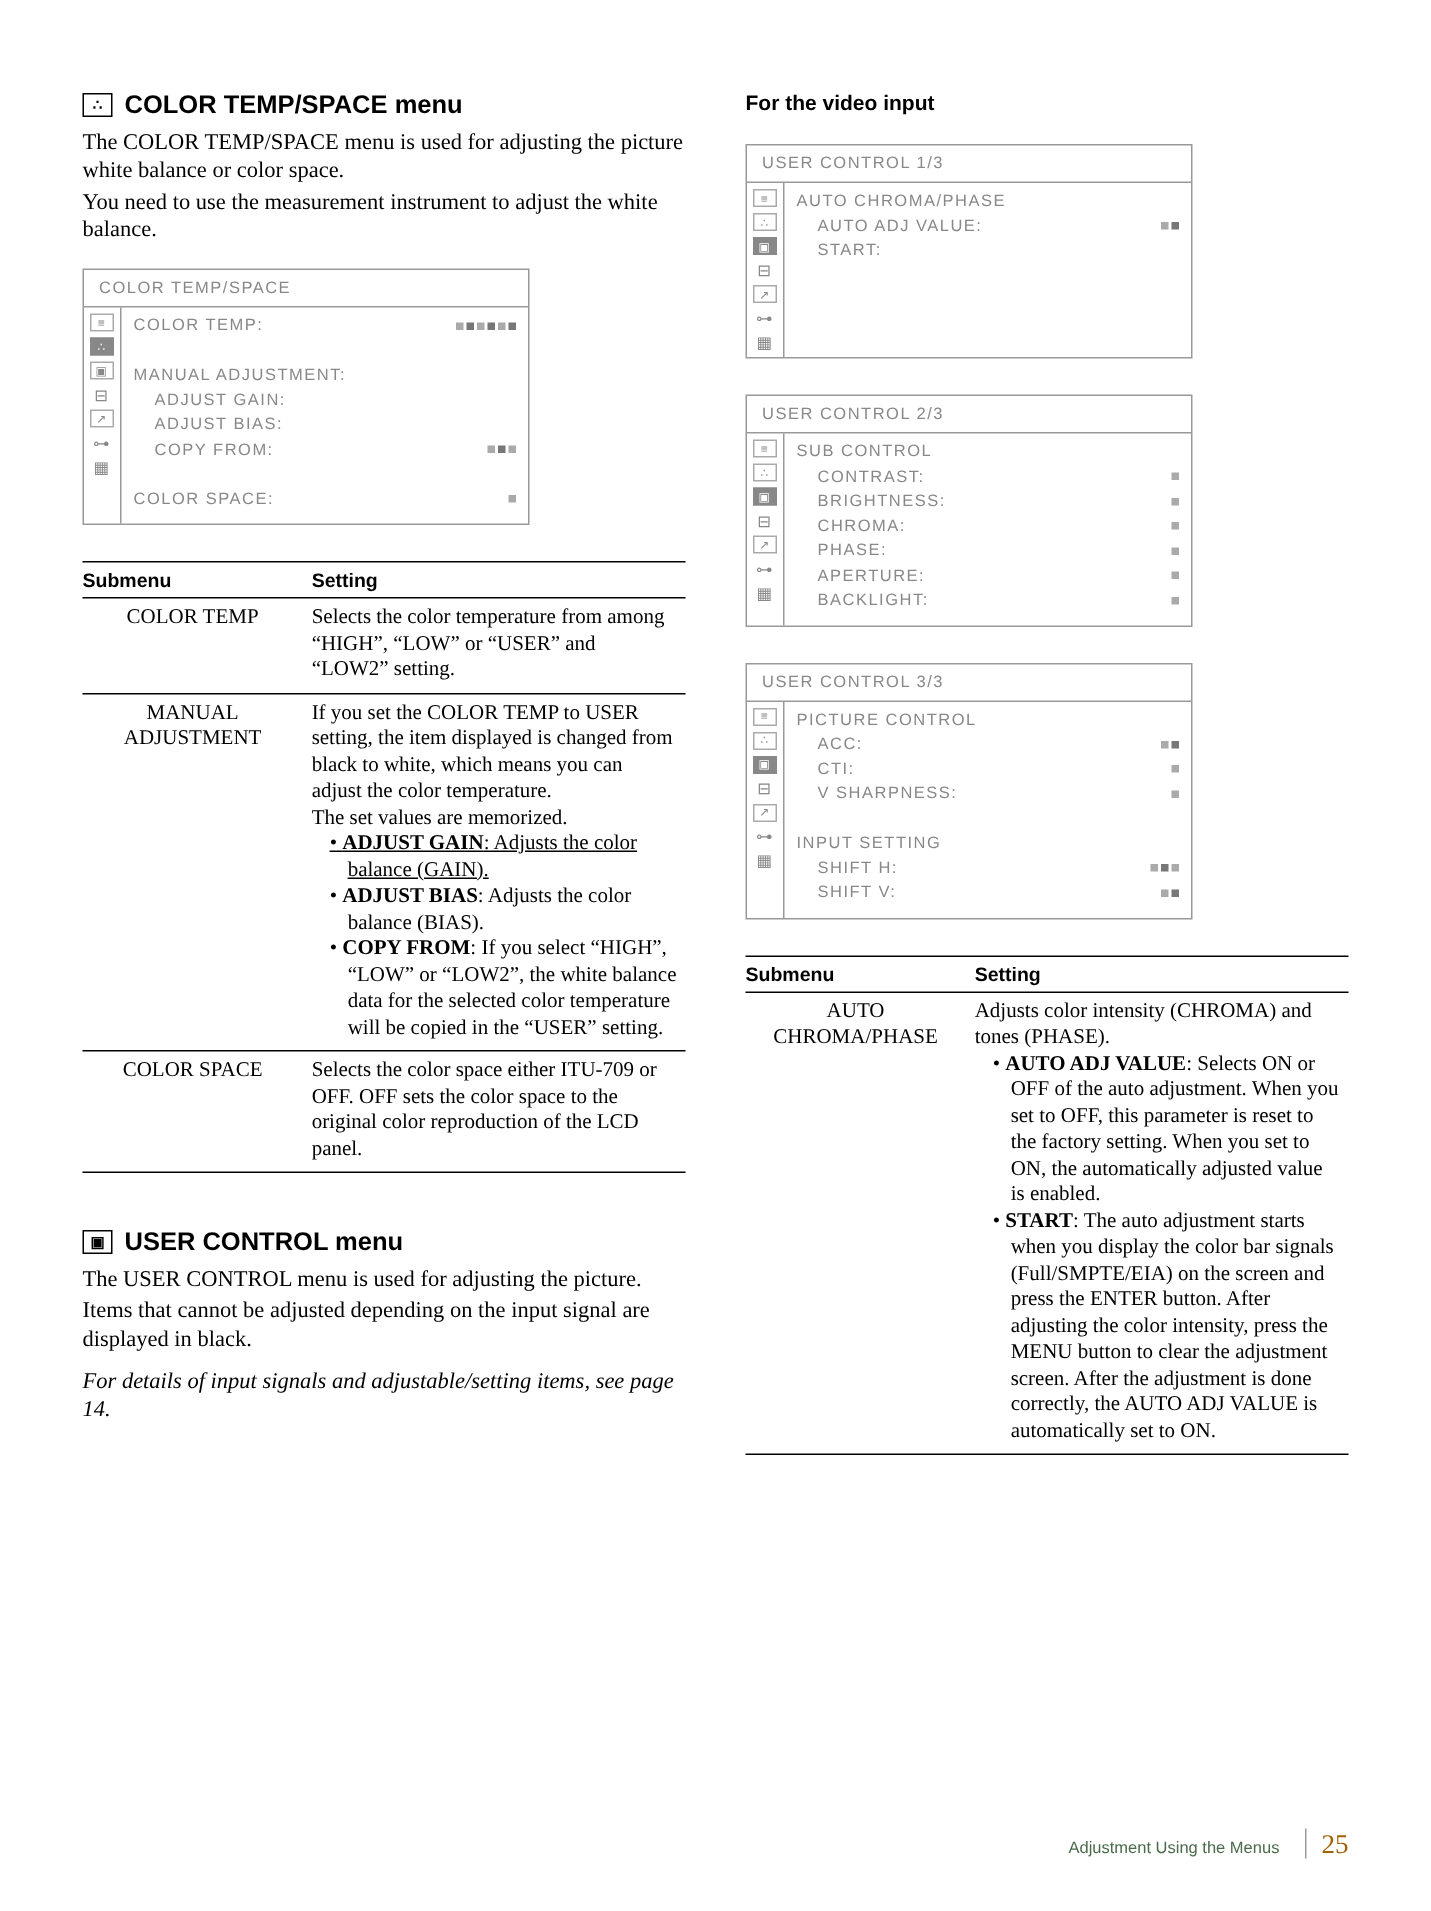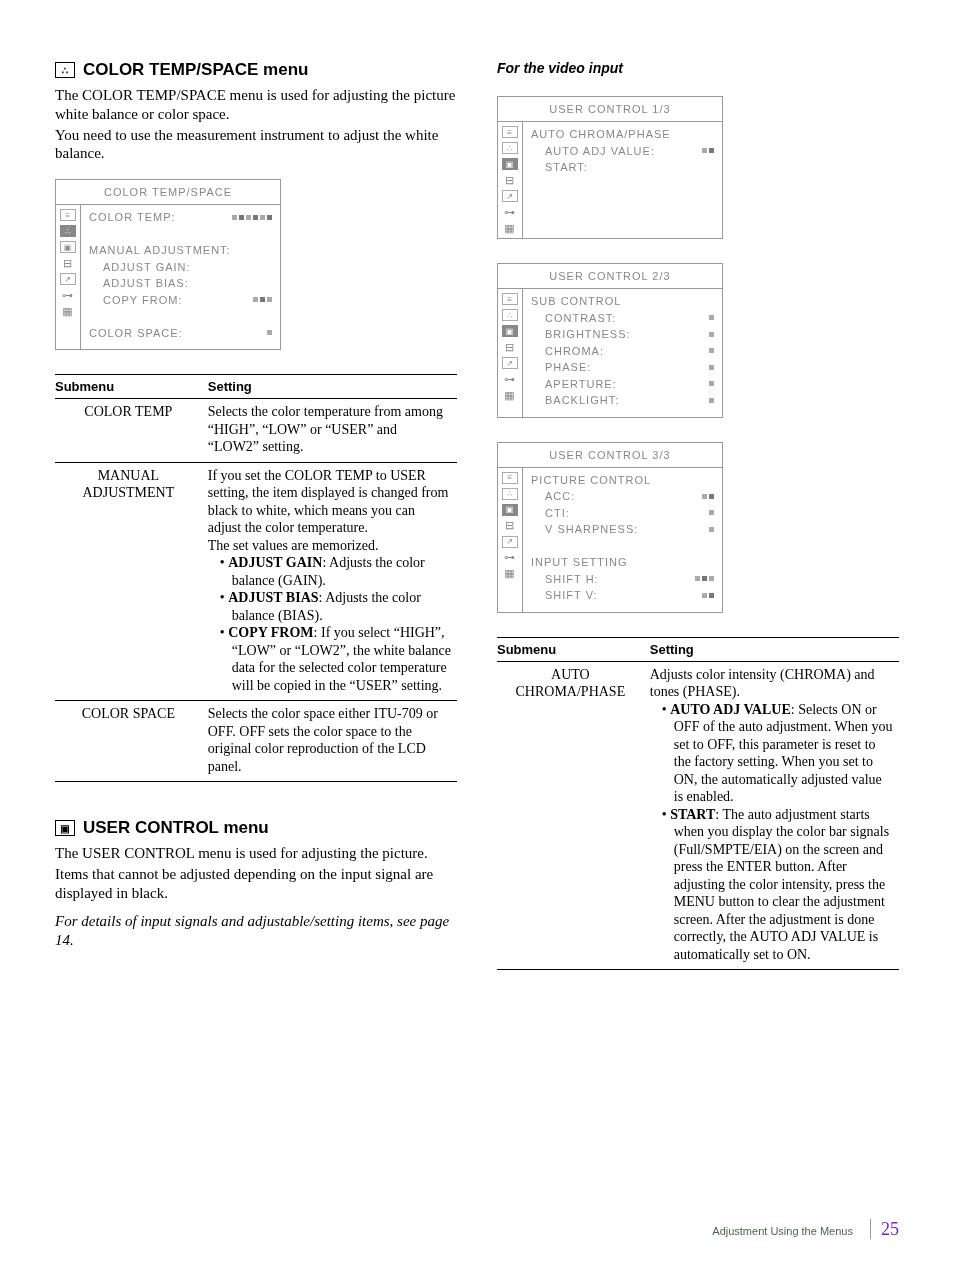--- a/index.html
+++ b/index.html
@@ -29,27 +29,26 @@
     border: 1.5px solid #000;
     display: inline-flex;
     align-items: center;
     justify-content: center;
     font-size: 10px;
   }
   .body-text { font-size: 15px; line-height: 1.25; margin-bottom: 2px; }
   .italic { font-style: italic; }
   .osd-box {
     border: 1px solid #999;
-    width: 226px;
+    width: 298px;
     margin: 16px 0 24px 0;
     font-family: Arial, sans-serif;
     font-size: 11px;
     letter-spacing: 1px;
     color: #888;
-    text-align: center;
   }
   .osd-title {
     border-bottom: 1px solid #999;
     padding: 6px 10px;
   }
   .osd-body { display: flex; }
   .osd-icons {
     border-right: 1px solid #999;
     padding: 4px 4px;
     display: flex;
@@ -100,31 +99,30 @@
     position: absolute;
     bottom: 34px;
     right: 55px;
     font-size: 11px;
     color: #4a6b4a;
     font-family: Arial, sans-serif;
   }
   .footer .pnum {
     font-family: "Times New Roman", serif;
     font-size: 18px;
-    color: #6d28d9;
+    color: #a16207;
     margin-left: 14px;
     border-left: 1px solid #999;
     padding-left: 10px;
   }
   .heading-small {
     font-family: Arial, sans-serif;
     font-weight: bold;
     font-size: 14px;
     margin-bottom: 20px;
-    font-style: italic;
   }
 </style>
 </head>
 <body>
 
 <div class="columns">
 
 <div class="col">
 
   <div class="section-title">
@@ -201,21 +199,21 @@
     <tbody id="tbl1">
           <tr>
             <td>COLOR TEMP</td>
             <td>Selects the color temperature from among “HIGH”, “LOW” or “USER” and “LOW2” setting.</td>
           </tr>
           <tr>
             <td>MANUAL ADJUSTMENT</td>
             <td>
               <div>If you set the COLOR TEMP to USER setting, the item displayed is changed from black to white, which means you can adjust the color temperature.</div>
               <div>The set values are memorized.</div>
-              <div class="bullet-block" style="text-indent: -12px; padding-left: 24px;">• <b>ADJUST GAIN</b>: Adjusts the color balance (GAIN).</div>
+              <div class="bullet-block" style="text-indent: -12px; padding-left: 24px; text-decoration: underline;">• <b>ADJUST GAIN</b>: Adjusts the color balance (GAIN).</div>
               <div class="bullet-block" style="text-indent: -12px; padding-left: 24px;">• <b>ADJUST BIAS</b>: Adjusts the color balance (BIAS).</div>
               <div class="bullet-block" style="text-indent: -12px; padding-left: 24px;">• <b>COPY FROM</b>: If you select “HIGH”, “LOW” or “LOW2”, the white balance data for the selected color temperature will be copied in the “USER” setting.</div>
             </td>
           </tr>
           <tr>
             <td>COLOR SPACE</td>
             <td>Selects the color space either ITU-709 or OFF.  OFF sets the color space to the original color reproduction of the LCD panel.</td>
           </tr>
         </tbody>
   </table>

